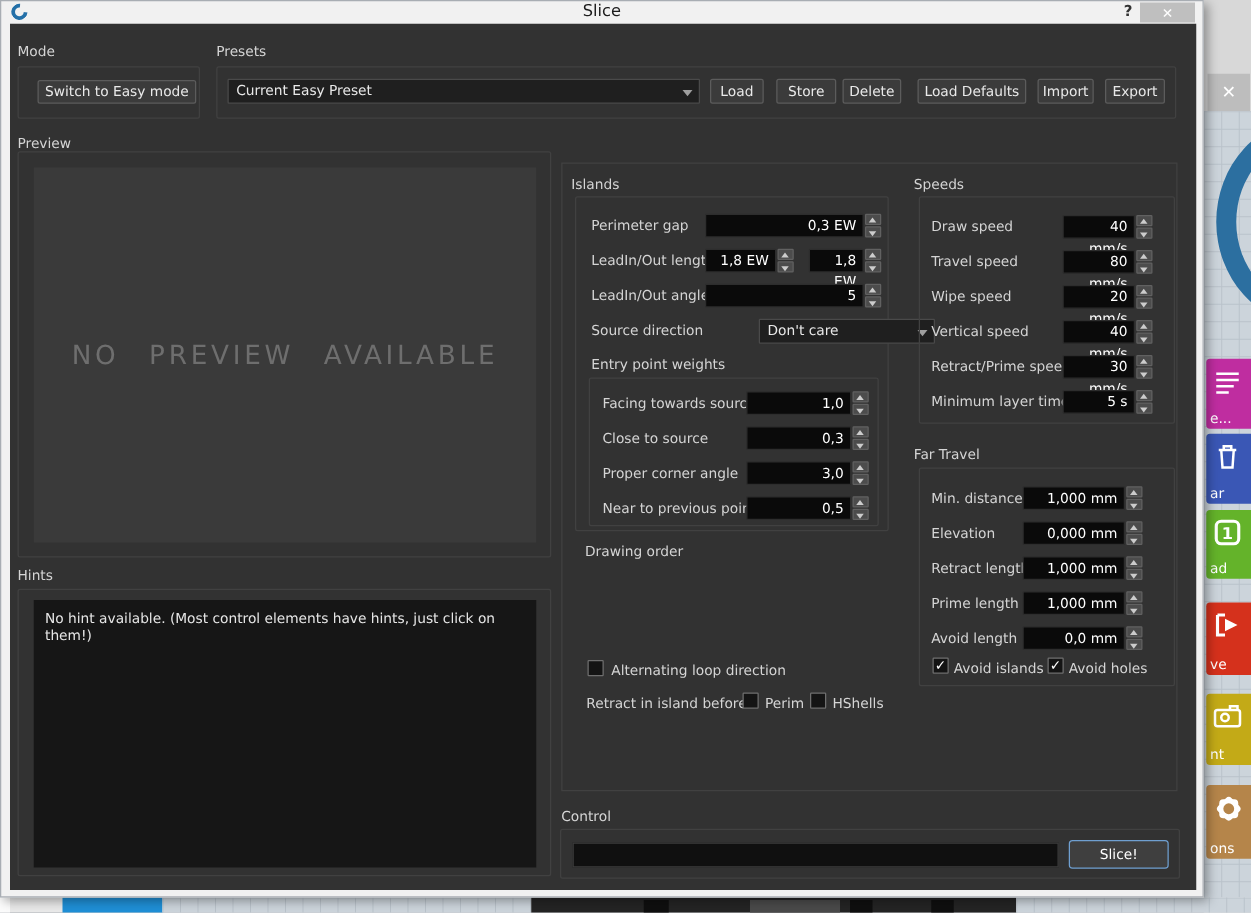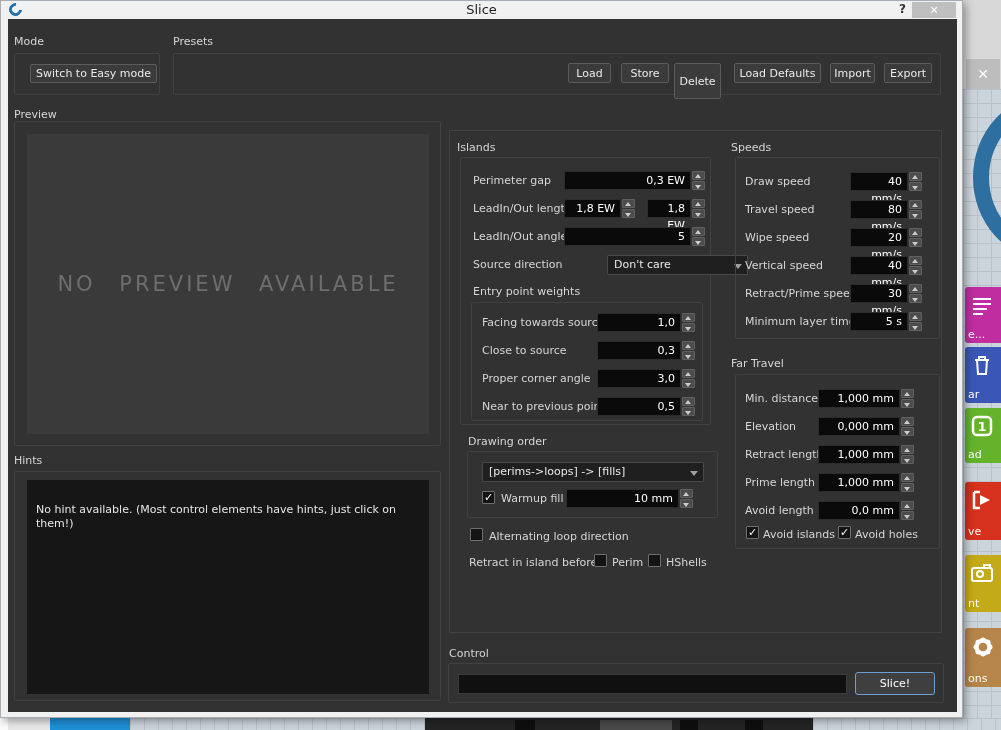--- a/index.html
+++ b/index.html
@@ -64,21 +64,21 @@
 
   .tab { height:20px; padding:0 11px; background:#2a2a2a; border:1px solid #484848; border-bottom:none;
          color:#dcdcdc; font-size:11px; display:flex; align-items:center; margin-right:2px;
          border-radius:2px 2px 0 0; }
   .tab.active { height:24px; background:#323232; margin-bottom:-1px; z-index:2; position:relative; }
 
   #preview-inner { left:12px; top:12px; width:402px; height:300px; background:#3a3a3a;
                    display:flex; align-items:center; justify-content:center; }
   #preview-text { color:#6e6e6e; font-size:21px; letter-spacing:3px; word-spacing:14px; }
   #hints-inner { left:12px; top:8px; width:402px; height:214px; background:#161616;
-                 color:#e6e6e6; font-size:11px; padding:23px 9px; line-height:14px; }
+                 color:#e6e6e6; font-size:11px; padding:8px 9px; line-height:14px; }
 
   #progressbar { left:9px; top:10px; width:389px; height:20px; background:#101010; border:1px solid #3c3c3c; }
   #slice-btn { left:406px; top:8px; width:80px; height:23px; background:#3f3f3f;
                border:1px solid #6f9fd0; border-radius:3px; color:#fff; font-size:11px;
                display:flex; align-items:center; justify-content:center; }
 </style>
 </head>
 <body>
 
 <div id="underlay-right" class="abs">
@@ -170,23 +170,27 @@
 
   <div id="content" class="abs">
 
     <div class="glabel" style="left:6px;top:16px;">Mode</div>
     <div class="gbox" style="left:6px;top:34px;width:146px;height:42px;">
       <div class="btn abs" style="left:15px;top:10px;width:127px;height:19px;">Switch to Easy mode</div>
     </div>
 
     <div class="glabel" style="left:165px;top:16px;">Presets</div>
     <div class="gbox" style="left:165px;top:34px;width:768px;height:42px;">
+      <div class="drop" style="left:8px;top:9px;width:378px;">
+        <span>Current Easy Preset</span>
+        <span class="arr"></span>
+      </div>
       <div class="btn abs" style="left:394px;top:9px;width:43px;height:20px;">Load</div>
       <div class="btn abs" style="left:447px;top:9px;width:48px;height:20px;">Store</div>
-      <div class="btn abs" style="left:500px;top:9px;width:47px;height:36px;">Delete</div>
+      <div class="btn abs" style="left:500px;top:9px;width:47px;height:20px;">Delete</div>
       <div class="btn abs" style="left:560px;top:9px;width:87px;height:20px;">Load Defaults</div>
       <div class="btn abs" style="left:656px;top:9px;width:45px;height:20px;">Import</div>
       <div class="btn abs" style="left:710px;top:9px;width:48px;height:20px;">Export</div>
     </div>
 
     <div class="glabel" style="left:6px;top:89px;text-align:center;">Preview</div>
     <div class="gbox" style="left:6px;top:102px;width:427px;height:325px;">
       <div id="preview-inner" class="abs">
         <span id="preview-text">NO PREVIEW AVAILABLE</span>
       </div>
@@ -264,33 +268,20 @@
           <div class="rowlbl" style="left:10px;top:97px;">Near to previous point</div>
           <div class="field" style="left:125px;top:94px;width:84px;">0,5</div>
           <div class="spin" style="left:210px;top:94px;">
             <div class="sb up"></div>
             <div class="sb dn"></div>
           </div>
         </div>
       </div>
 
       <div class="glabel" style="left:18px;top:304px;">Drawing order</div>
-      <div class="gbox" style="left:17px;top:320px;width:251px;height:67px;">
-        <div class="drop" style="left:14px;top:10px;width:222px;">
-          <span>[perims-&gt;loops] -&gt; [fills]</span>
-          <span class="arr"></span>
-        </div>
-        <div class="cb checked" style="left:14px;top:39px;"></div>
-        <div class="rowlbl" style="left:33px;top:40px;">Warmup fill</div>
-        <div class="field" style="left:98px;top:37px;width:113px;">10 mm</div>
-        <div class="spin" style="left:212px;top:37px;">
-          <div class="sb up"></div>
-          <div class="sb dn"></div>
-        </div>
-      </div>
 
       <div class="cb" style="left:20px;top:397px;"></div>
       <div class="rowlbl" style="left:39px;top:399px;">Alternating loop direction</div>
 
       <div class="rowlbl" style="left:19px;top:425px;">Retract in island before:</div>
       <div class="cb" style="left:144px;top:423px;"></div>
       <div class="rowlbl" style="left:162px;top:425px;">Perim</div>
       <div class="cb" style="left:198px;top:423px;"></div>
       <div class="rowlbl" style="left:216px;top:425px;">HShells</div>
 

